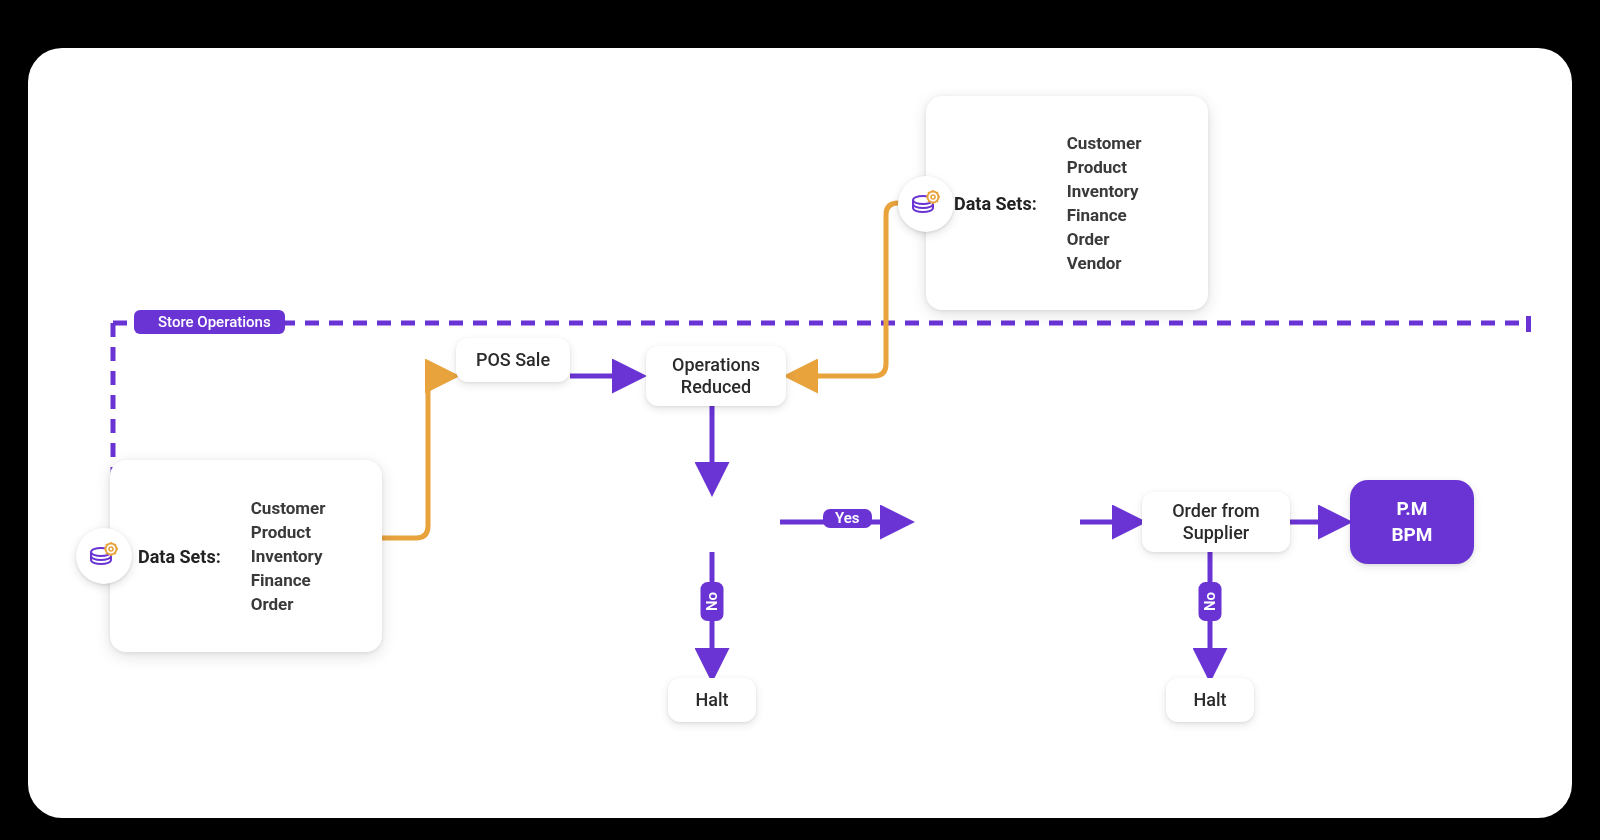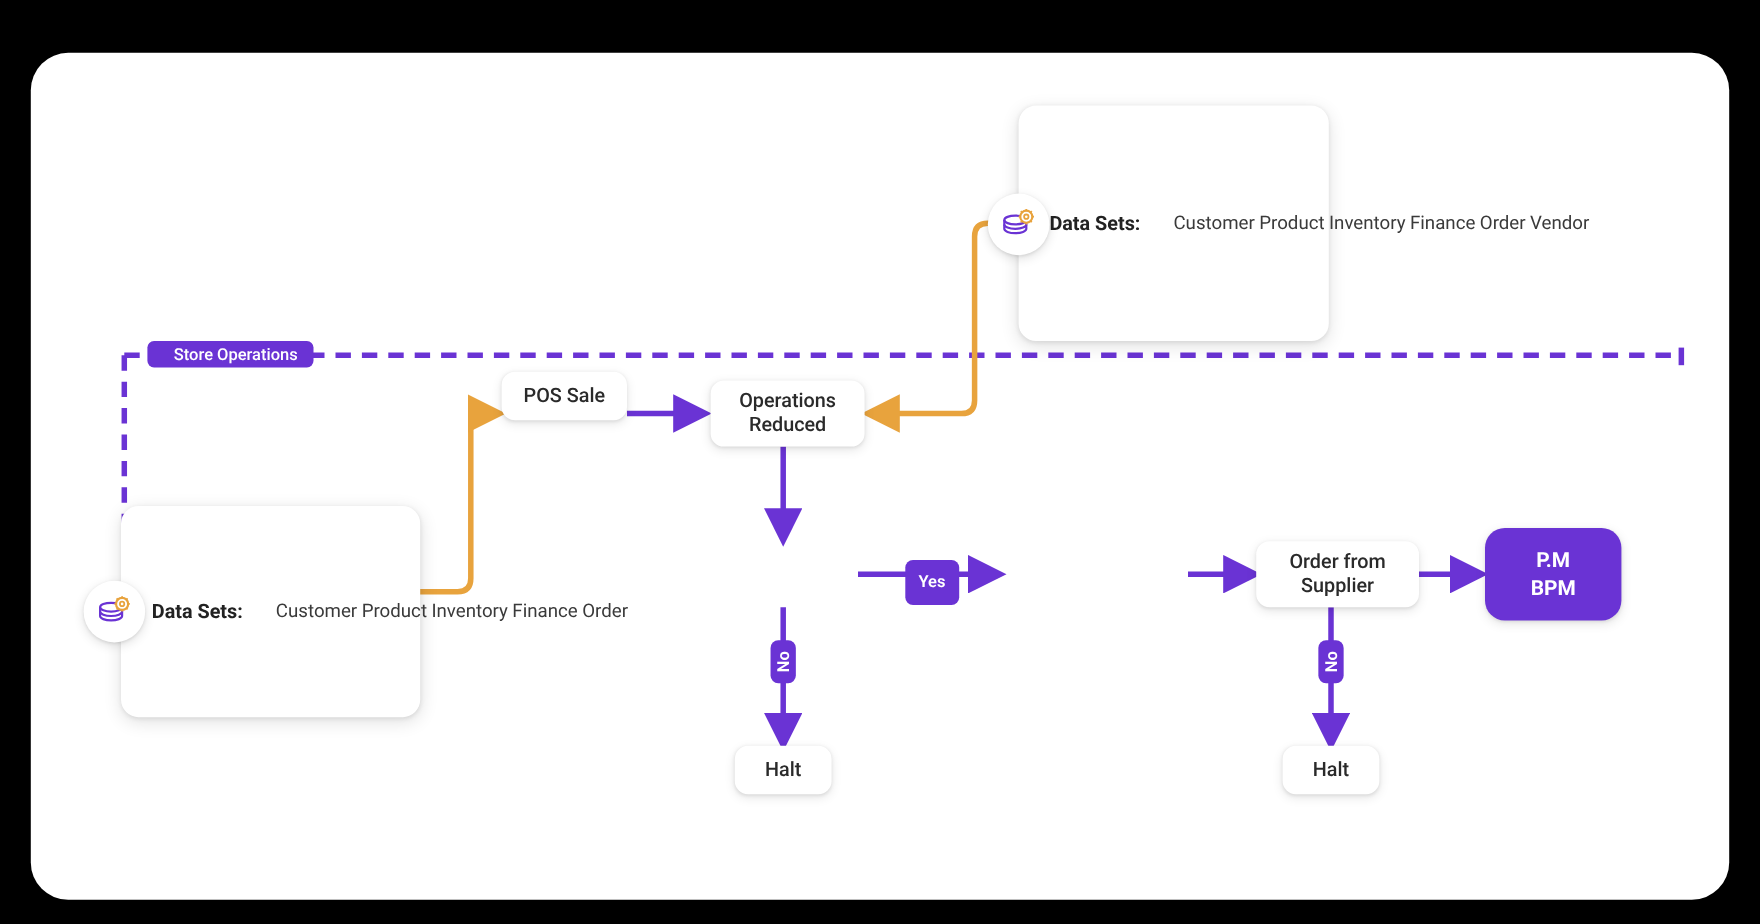--- a/index.html
+++ b/index.html
@@ -48,21 +48,21 @@
     font-weight: 700;
     border-radius: 18px;
   }
   .pill {
     position: absolute;
     background: #6A33D4;
     color: #fff;
     font-size: 15px;
     font-weight: 600;
     border-radius: 7px;
-    padding: 12px 12px;
+    padding: 1px 12px;
     line-height: 1.1;
     text-align: center;
   }
   .pill.vert {
     writing-mode: vertical-rl;
     transform: rotate(180deg);
     padding: 10px 3px;
   }
   .badge {
     position: absolute;
@@ -84,24 +84,24 @@
     box-sizing: border-box;
   }
   .card .title {
     font-weight: 700;
     font-size: 18px;
     margin-right: 30px;
     white-space: nowrap;
   }
   .card .items {
     display: flex;
-    flex-direction: row;
+    flex-direction: column;
     font-size: 17px;
     color: #3a3a3a;
-    font-weight: 400;
+    font-weight: 700;
     gap: 4px;
   }
   .icon-circle {
     position: absolute;
     width: 56px;
     height: 56px;
     background: #fff;
     border-radius: 50%;
     box-shadow: 0 3px 10px rgba(0,0,0,0.12), 0 1px 3px rgba(0,0,0,0.10);
     display: flex;

